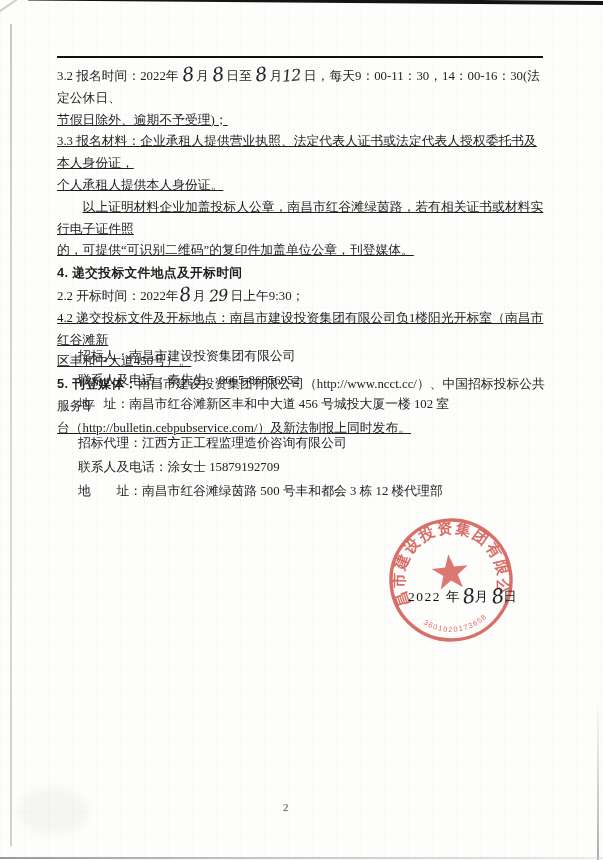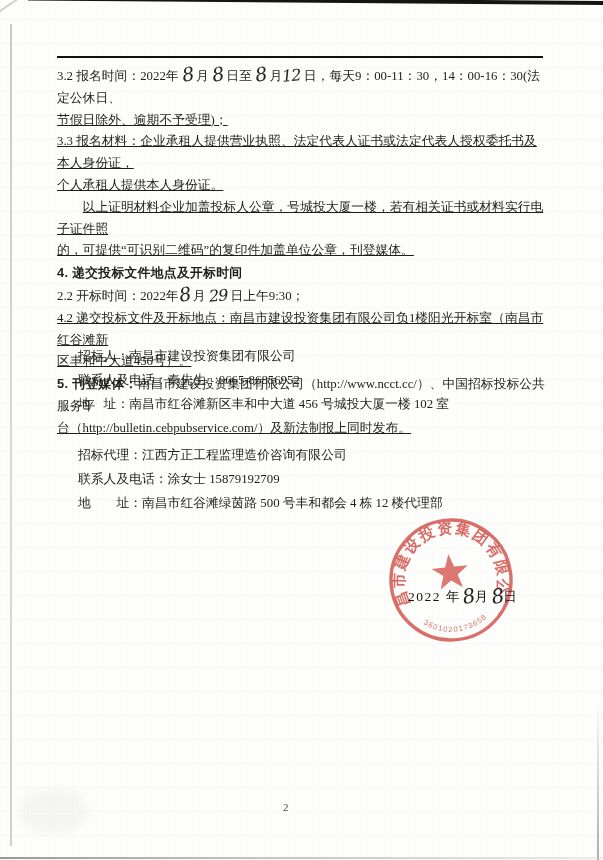--- a/index.html
+++ b/index.html
@@ -32,21 +32,21 @@
   .ln{display:block;text-decoration:underline;}
   .hei{font-family:"Liberation Sans","DejaVu Sans",sans-serif;font-weight:700;letter-spacing:0.3px;}
   .indent{text-indent:2em;}
   .hw{display:inline-block;font-style:italic;font-family:"DejaVu Serif",serif;
     font-size:19px;line-height:1;transform:rotate(-9deg) translateY(1px);letter-spacing:-1px;color:#222;}
   .hw.small{font-size:16px;transform:rotate(-5deg) translateY(1px);}
   
   .contact{position:absolute;left:78px;width:470px;font-size:12.8px;line-height:24px;}
   .contact p{margin:0;}
   .tenderer{top:344px;}
-  .agent{top:443px;}
+  .agent{top:431px;}
   
   .seal{position:absolute;left:386px;top:515px;width:130px;height:130px;
     transform:rotate(-6deg);opacity:0.92;}
   .seal svg{display:block;}
   .seal-date{position:absolute;left:408px;top:584px;font-size:13.5px;letter-spacing:1.5px;
     color:#161616;white-space:nowrap;z-index:5;}
   .seal-date .hw{font-size:20px;transform:rotate(-10deg) translateY(2px);margin:0 1px;}
   .page-num{position:absolute;left:283px;top:801px;font-size:11px;color:#4a4a4a;}
 </style>
 </head>
@@ -69,21 +69,21 @@
       <span>3.2 报名时间：2022年 </span><span class="hw">8</span><span> 月 </span><span class="hw">8</span><span> 日至 </span><span class="hw">8</span><span> 月</span><span class="hw small">12</span><span> 日，每天9：00-11：30，14：00-16：30(法定公休日、</span>
       <span class="ln">节假日除外、逾期不予受理)；</span>
     </p>
 
     <p>
       <span class="ln">3.3 报名材料：企业承租人提供营业执照、法定代表人证书或法定代表人授权委托书及本人身份证，</span>
       <span class="ln">个人承租人提供本人身份证。</span>
     </p>
 
     <p>
-      <span class="ln indent">以上证明材料企业加盖投标人公章，号城投大厦一楼，若有相关证书或材料实行电子证件照</span>
+      <span class="ln indent">以上证明材料企业加盖投标人公章，南昌市红谷滩绿茵路，若有相关证书或材料实行电子证件照</span>
       <span class="ln">的，可提供“可识别二维码”的复印件加盖单位公章，刊登媒体。</span>
     </p>
 
     <p class="hei">4. 递交投标文件地点及开标时间</p>
 
     <p>
       <span>2.2 开标时间：2022年</span><span class="hw">8</span><span> 月 </span><span class="hw small">29</span><span> 日上午9:30；</span>
     </p>
 
     <p>
@@ -100,21 +100,21 @@
 
   <div class="contact tenderer">
     <p>招标人：南昌市建设投资集团有限公司</p>
     <p>联系人及电话：秦先生　0665-86856952</p>
     <p>地　址：南昌市红谷滩新区丰和中大道 456 号城投大厦一楼 102 室</p>
   </div>
 
   <div class="contact agent">
     <p>招标代理：江西方正工程监理造价咨询有限公司</p>
     <p>联系人及电话：涂女士 15879192709</p>
-    <p>地　　址：南昌市红谷滩绿茵路 500 号丰和都会 4 栋 12 楼代理部</p>
+    <p>地　　址：南昌市红谷滩绿茵路 500 号丰和都会 3 栋 12 楼代理部</p>
   </div>
 
   <div class="seal">
     <svg width="130" height="130" viewBox="0 0 130 130">
       <defs>
         <path id="arcTop" d="M 20.8,81.1 A 47,47 0 1 1 109.2,81.1" fill="none"></path>
         <path id="arcBottom" d="M 25.2,98.4 A 52,52 0 0 0 104.8,98.4" fill="none"></path>
       </defs>
       <circle cx="65" cy="65" r="60" fill="none" stroke="#d2524a" stroke-width="3.4" opacity="0.9"></circle>
       <text font-size="15" fill="#d2524a" opacity="0.92" font-family="Liberation Sans, DejaVu Sans, sans-serif" font-weight="700" letter-spacing="2">

